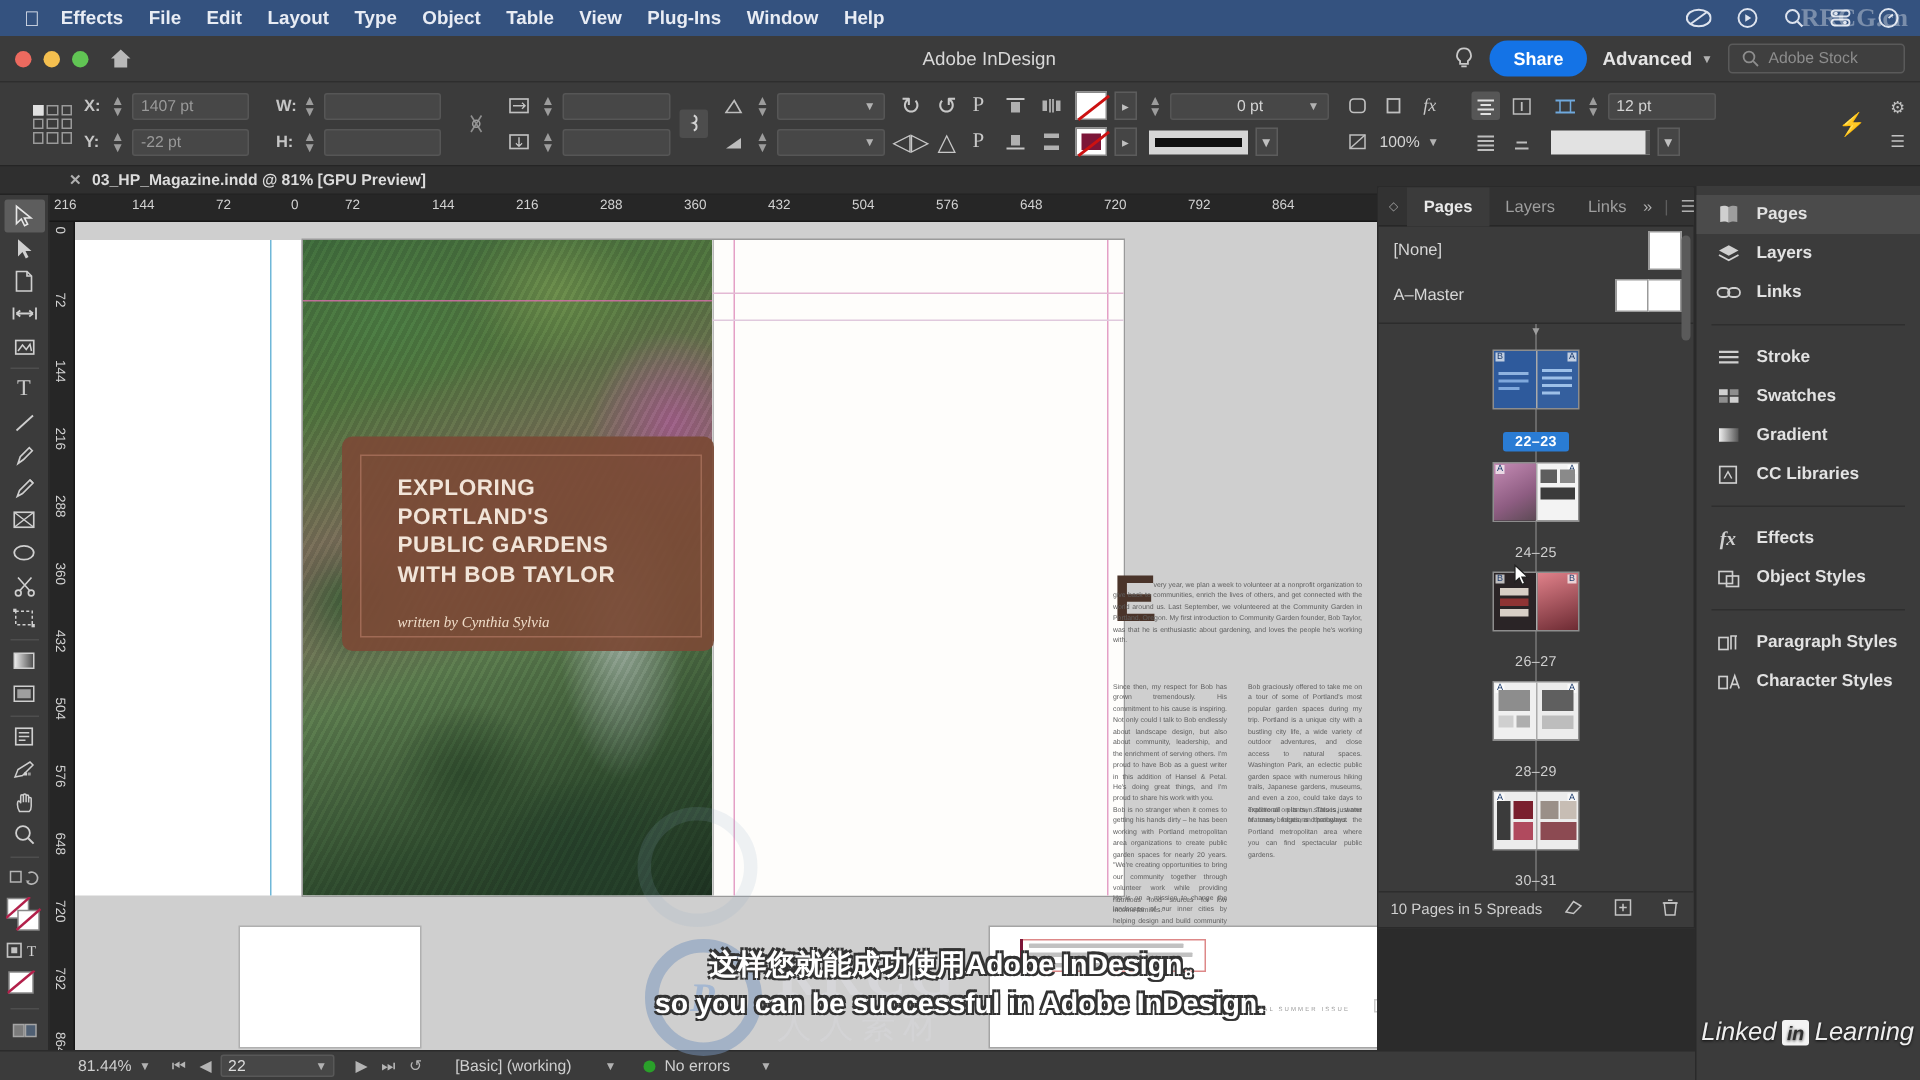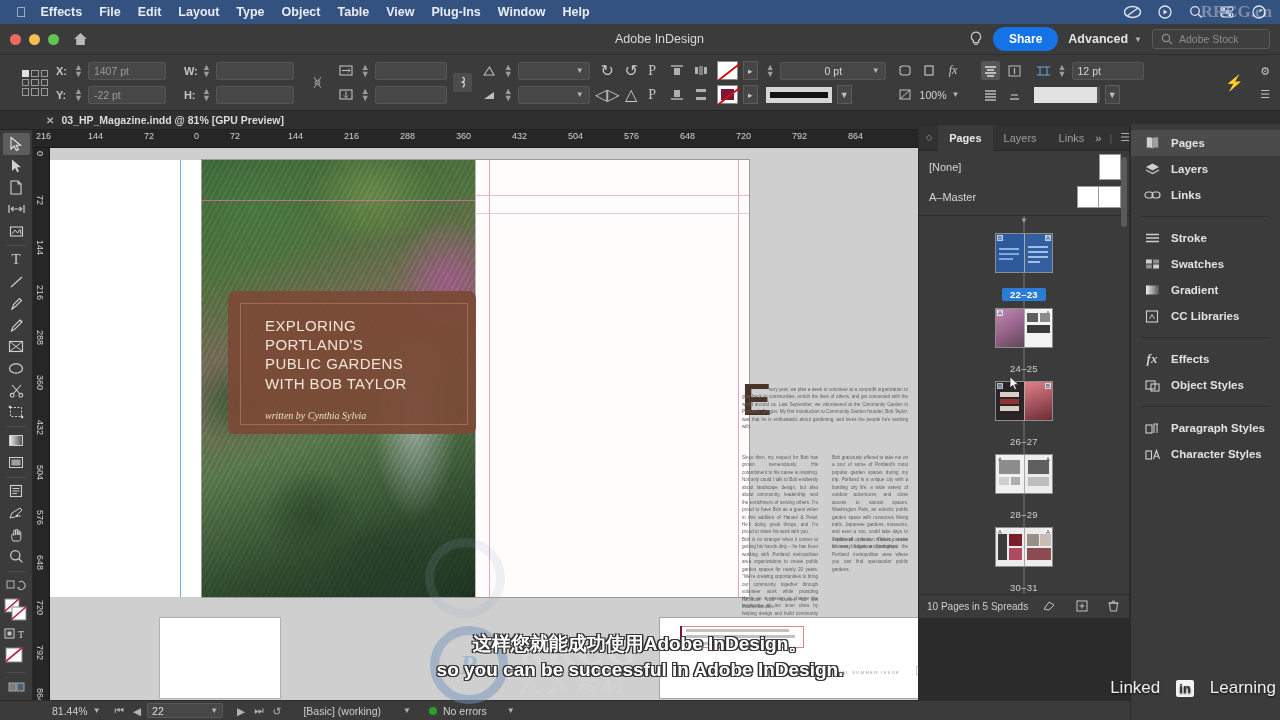--- a/index.html
+++ b/index.html
@@ -159,21 +159,21 @@
 
   
   .titlebox {
     position: absolute; left: 178px; top: 143px; width: 248px; height: 143px;
     background: #7a4a36; opacity: .94; border-radius: 7px;
   }
   .titleinner { position: absolute; left: 190px; top: 155px; width: 228px; height: 122px;
                 border: 1.5px solid #a06a55; }
   .titletext {
     position: absolute; left: 215px; top: 168px; width: 210px;
-    color: #f1e4d8; font-size: 15px; font-weight: normal; line-height: 1.28;
+    color: #f1e4d8; font-size: 15px; font-weight: bold; line-height: 1.28;
     letter-spacing: .4px; font-family: "Liberation Sans", sans-serif;
   }
   .byline { position: absolute; left: 215px; top: 262px; color: #efdcc8;
             font-size: 10px; font-style: italic; font-family: "Liberation Serif", serif; }
 
   
   .dropcap { position: absolute; left: 692px; top: 235px; width: 26px; height: 34px;
              color: #4a342a; font-size: 44px; font-weight: bold; line-height: .78;
              font-family: "Liberation Sans", sans-serif; }
   .txtcol { position: absolute; color: #5e5e5e; font-size: 4.6px; line-height: 1.62;
@@ -270,22 +270,23 @@
                font-family: "Liberation Serif", serif; }
   .wm-txt { display: flex; flex-direction: column; }
   .wm-txt b { color: rgba(220,220,225,.55); font-size: 38px; letter-spacing: 2px;
               font-family: "Liberation Serif", serif; line-height: 1; }
   .wm-txt s { color: rgba(215,215,220,.5); font-size: 23px; letter-spacing: 5px;
               text-decoration: none; line-height: 1.2; }
   .wm-sm-canvas { position: absolute; left: 375px; top: 390px; z-index: 12; opacity: .14;
                   width: 80px; height: 80px; border-radius: 50%; border: 9px solid #8fa8c4; }
   .lil {
     position: absolute; right: 4px; bottom: 22px; z-index: 38;
-    color: #efefef; font-size: 17px; display: flex; align-items: center; gap: 16px;
+    color: #efefef; font-size: 17px; display: flex; align-items: center; gap: 4px;
     text-shadow: 0 1px 2px rgba(0,0,0,.8);
+    font-style: italic;
   }
   .lil .inbox { background: #f3f3f3; color: #2f2f2f; font-weight: bold; font-size: 13px;
                 padding: 1px 3px; border-radius: 2px; }
 </style>
 </head>
 <body>
 
 <div id="app">
 
   <div class="macbar">

